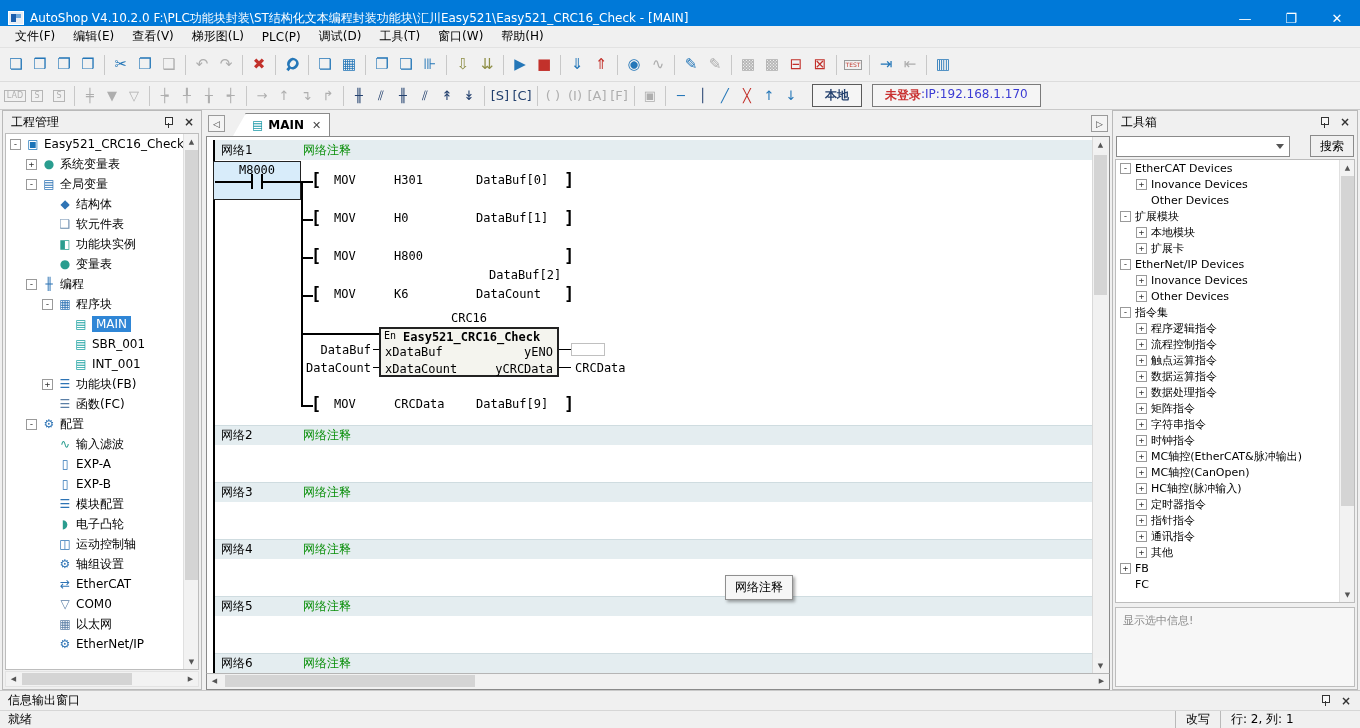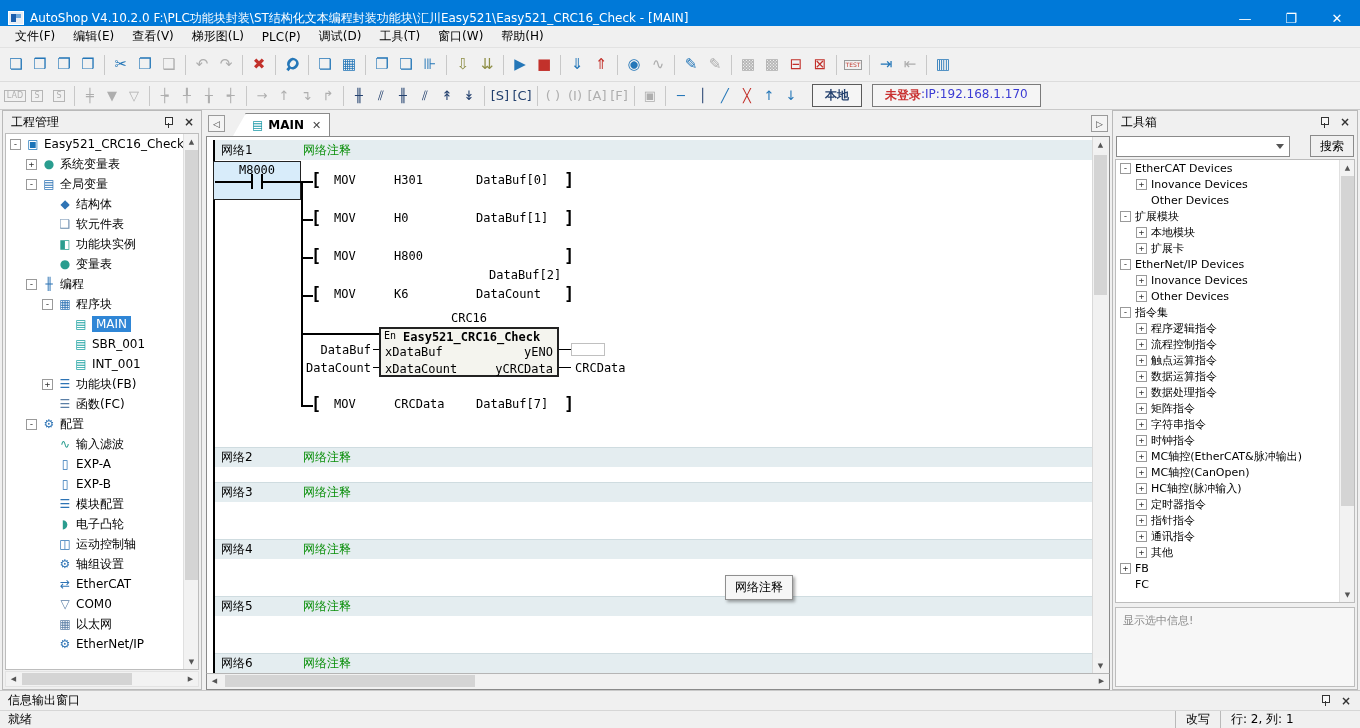--- a/index.html
+++ b/index.html
@@ -607,24 +607,24 @@
               <div class="ladder-text" style="left: 127px; top: 150px;">MOV</div>
               <div class="ladder-text" style="left: 187px; top: 150px;">K6</div>
               <div class="ladder-text" style="left: 269px; top: 150px;">DataCount</div>
               <div class="bracket" style="left: 357px; top: 149px;">]</div>
             </div>
             <div style="position: absolute; left: 0px; top: 0px; width: 0px; height: 0px;">
               <div class="wire" style="left: 94px; top: 268px; width: 12px; height: 2px;"></div>
               <div class="bracket" style="left: 104px; top: 259px;">[</div>
               <div class="ladder-text" style="left: 127px; top: 260px;">MOV</div>
               <div class="ladder-text" style="left: 187px; top: 260px;">CRCData</div>
-              <div class="ladder-text" style="left: 269px; top: 260px;">DataBuf[7]</div>
+              <div class="ladder-text" style="left: 269px; top: 260px;">DataBuf[9]</div>
               <div class="bracket" style="left: 357px; top: 259px;">]</div>
             </div>
-            <div class="net-header" style="top: 288px; margin-top: 22px;">
+            <div class="net-header" style="top: 288px;">
               <span class="net-name">网络2</span>
               <span class="net-comment">网络注释</span>
             </div>
             <div class="net-header" style="top: 345px;">
               <span class="net-name">网络3</span>
               <span class="net-comment">网络注释</span>
             </div>
             <div class="net-header" style="top: 402px;">
               <span class="net-name">网络4</span>
               <span class="net-comment">网络注释</span>

